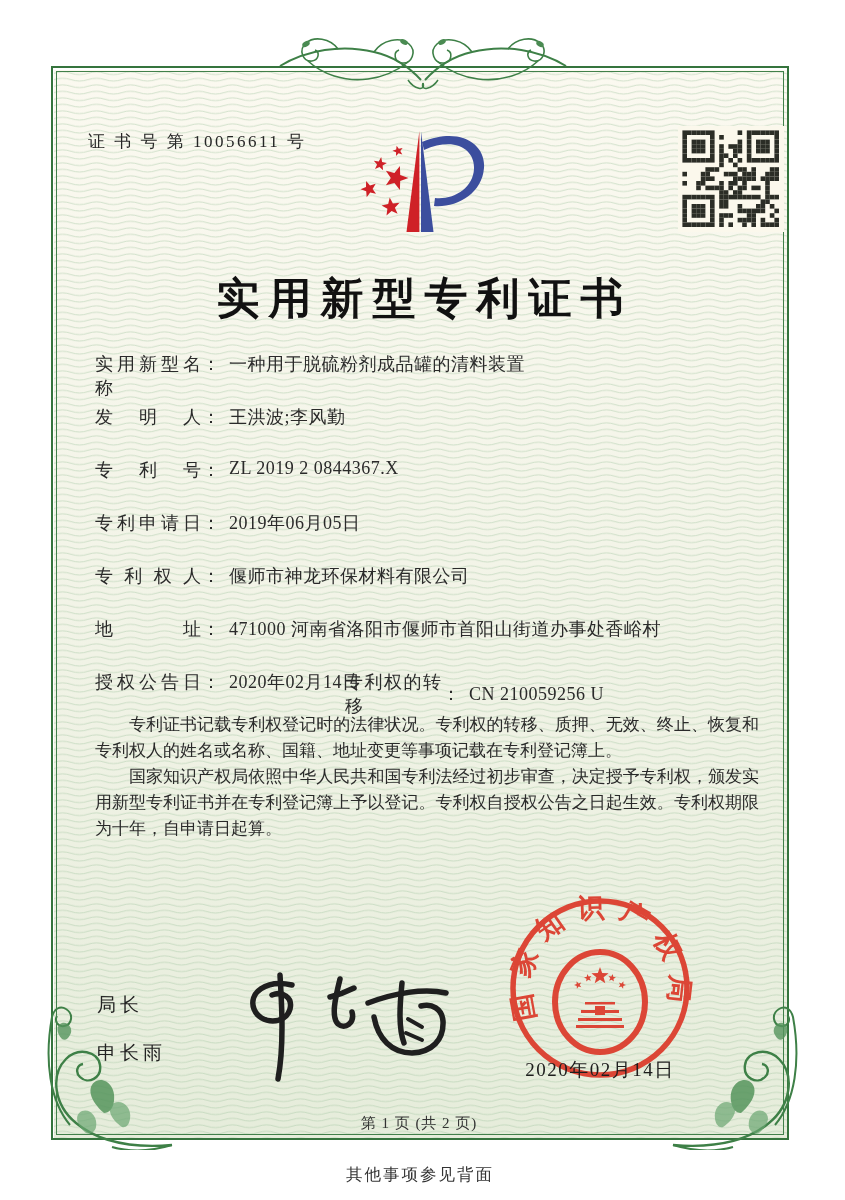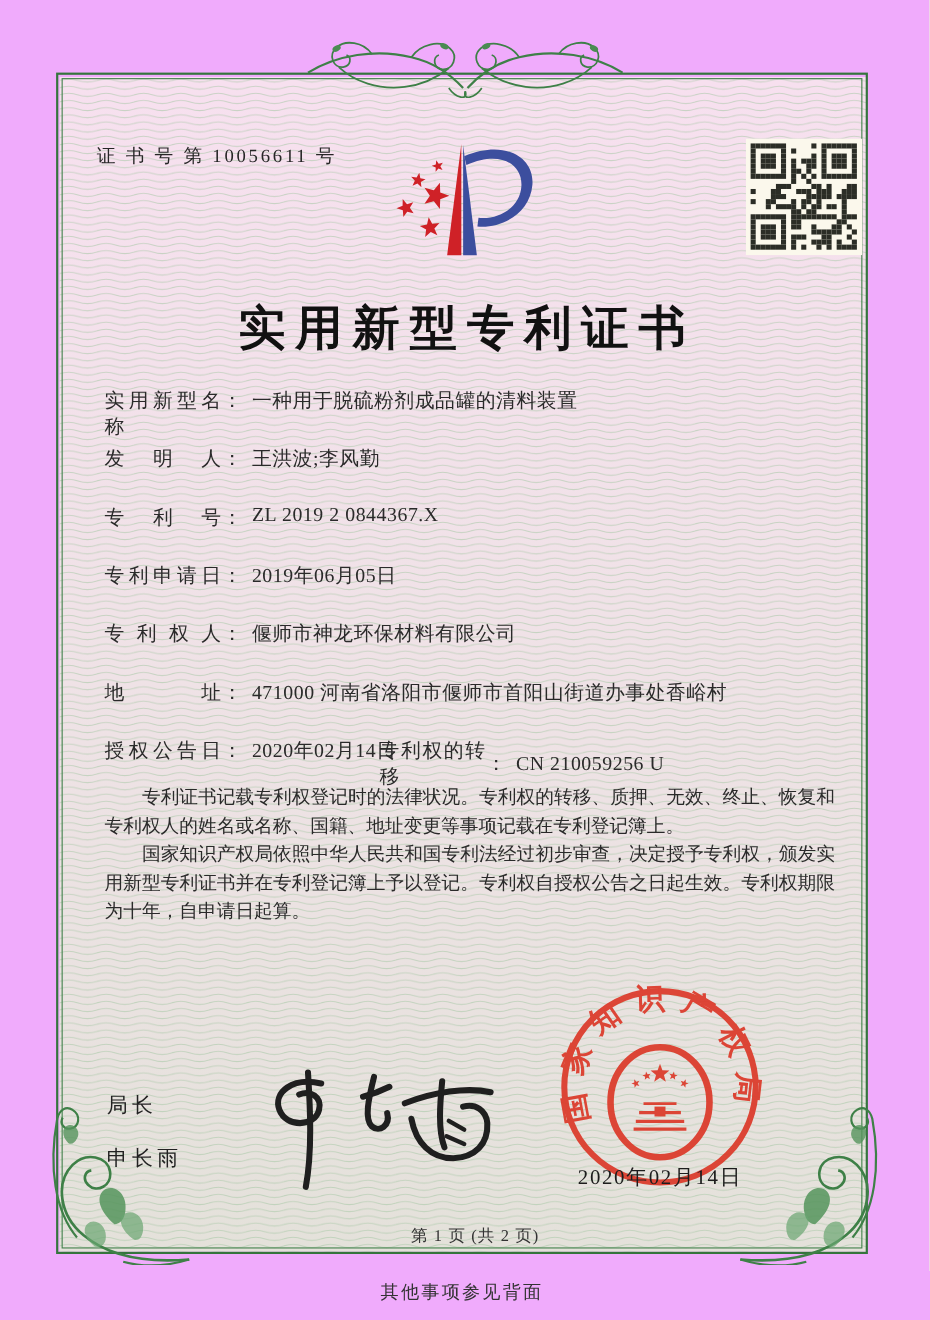--- a/index.html
+++ b/index.html
@@ -1,19 +1,19 @@
 <!DOCTYPE html>
 <html><head>
 <meta charset="utf-8">
 <style>
   html,body{margin:0;padding:0;}
   body{background:#e8e4d4;font-family:"Liberation Serif","DejaVu Serif",serif;}
   .page{
     position:relative;width:845px;height:1200px;margin:0 auto;
-    background:#f0abfc;overflow:hidden;
+    background:#ffffff;overflow:hidden;
   }
   
   .frame-outer{
     position:absolute;left:51px;top:66px;width:738px;height:1074px;
     border:2.5px solid #35743d;box-sizing:border-box;
   }
   .frame-inner{
     position:absolute;left:3px;top:3px;right:3px;bottom:3px;
     border:1px solid #41804a;
   }
@@ -40,21 +40,21 @@
     line-height:26px;color:#2a2a2a;text-align:justify;
   }
   .paras p{margin:0;text-indent:2em;}
   .signer{position:absolute;left:97px;top:992px;font-size:19px;color:#222;letter-spacing:4px;}
   .signer div{margin-bottom:22px;}
   .seal-date{
     position:absolute;left:515px;top:1057px;width:170px;text-align:center;
     font-size:19px;color:#1d1d1d;letter-spacing:1.5px;white-space:nowrap;
   }
   .page-indicator{
-    position:absolute;left:63px;top:1114px;width:738px;text-align:center;
+    position:absolute;left:50px;top:1114px;width:738px;text-align:center;
     font-size:15px;color:#333;letter-spacing:1px;
   }
   .back-note{
     position:absolute;left:51px;top:1164px;width:738px;text-align:center;
     font-size:16.5px;color:#333;letter-spacing:2px;
   }
 </style>
 </head>
 <body>
 

